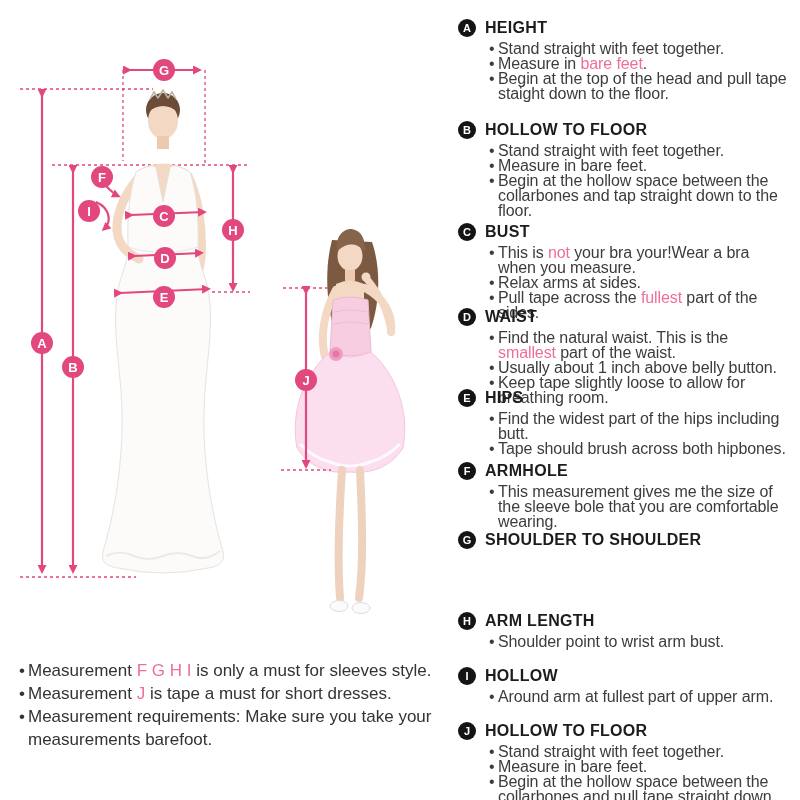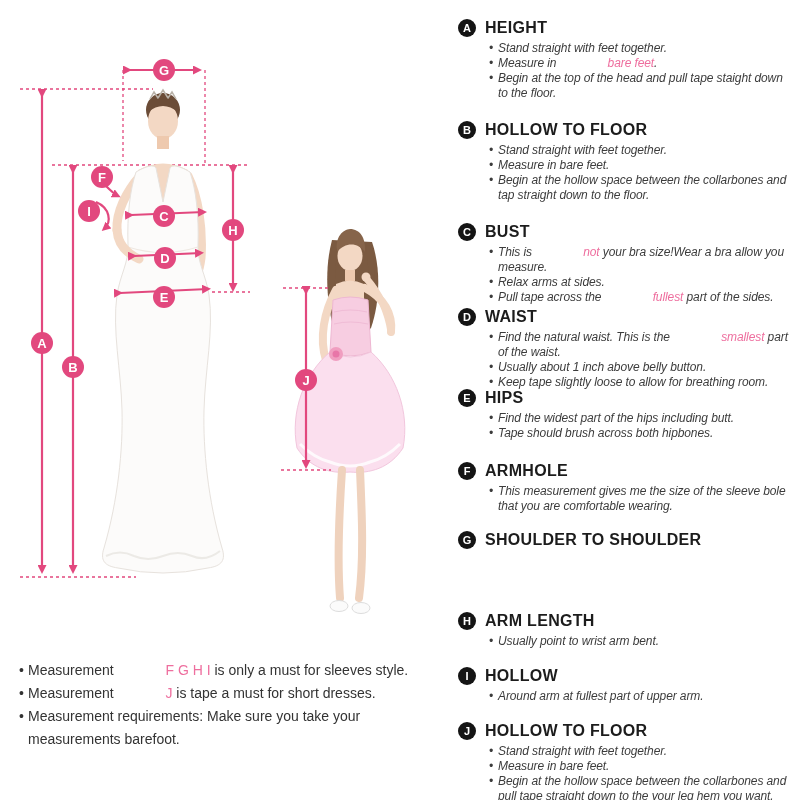--- a/index.html
+++ b/index.html
@@ -22,26 +22,26 @@
   
   .right-col{position:absolute;left:455px;top:0;width:345px;height:800px;}
   .section{position:absolute;left:3px;width:335px;}
   .sec-head{display:flex;align-items:center;gap:9px;}
   .badge{
     width:18px;height:18px;border-radius:50%;background:var(--badge);color:#fff;
     font-weight:bold;font-size:11px;display:flex;align-items:center;justify-content:center;flex:0 0 18px;
   }
   .sec-title{font-size:16px;font-weight:bold;color:#1c1c1c;letter-spacing:.3px;}
   ul.bullets{margin:4px 0 0 31px;padding:0;list-style:none;width:300px;}
-  .bullets li{position:relative;padding-left:9px;font-size:12px;line-height:15px;color:#3c3c3c;letter-spacing:-0.1px;font-style:italic;}
+  .bullets li{position:relative;padding-left:9px;font-size:16px;line-height:15px;color:#3c3c3c;letter-spacing:-0.1px;}
   .bullets li::before{content:"\2022";position:absolute;left:0;top:0;color:#3c3c3c;}
-  .pink{color:var(--pink-text);margin-left:48px;}
+  .pink{color:var(--pink-text);}
   
   ul.notes{position:absolute;left:19px;top:659px;width:432px;margin:0;padding:0;list-style:none;}
-  .notes li{position:relative;padding-left:9px;font-size:14px;line-height:23px;color:#333;}
+  .notes li{position:relative;padding-left:9px;font-size:17px;line-height:23px;color:#333;}
   .notes li::before{content:"\2022";position:absolute;left:0;color:#333;}
   .notes li.nobullet::before{content:"";}
 </style>
 </head>
 <body>
 
 <div class="diagram-wrap">
 <svg width="460" height="650" viewBox="0 0 460 650">
   <defs>
     <marker id="ah" markerWidth="9" markerHeight="9" refX="6" refY="4.5" orient="auto" markerUnits="userSpaceOnUse">
@@ -182,21 +182,21 @@
         <li><span>Begin at the hollow space between the collarbones and tap straight down to the floor.</span></li>
       </ul>
   </div>
 
   <div class="section" style="top:223px">
     <div class="sec-head">
       <span class="badge">C</span>
       <span class="sec-title">BUST</span>
     </div>
     <ul class="bullets">
-        <li><span>This is </span><span class="pink">not</span><span> your bra size!Wear a bra allow you measure.</span></li>
+        <li><span>This is </span><span class="pink">not</span><span> your bra your!Wear a bra when you measure.</span></li>
         <li><span>Relax arms at sides.</span></li>
         <li><span>Pull tape across the </span><span class="pink">fullest</span><span> part of the sides.</span></li>
       </ul>
   </div>
 
   <div class="section" style="top:308px">
     <div class="sec-head">
       <span class="badge">D</span>
       <span class="sec-title">WAIST</span>
     </div>
@@ -234,21 +234,21 @@
       <span class="sec-title">SHOULDER TO SHOULDER</span>
     </div>
   </div>
 
   <div class="section" style="top:612px">
     <div class="sec-head">
       <span class="badge">H</span>
       <span class="sec-title">ARM LENGTH</span>
     </div>
     <ul class="bullets">
-        <li><span>Usually point to wrist arm bent.</span></li>
+        <li><span>Shoulder point to wrist arm bust.</span></li>
       </ul>
   </div>
 
   <div class="section" style="top:667px">
     <div class="sec-head">
       <span class="badge">I</span>
       <span class="sec-title">HOLLOW</span>
     </div>
     <ul class="bullets">
         <li><span>Around arm at fullest part of upper arm.</span></li>

